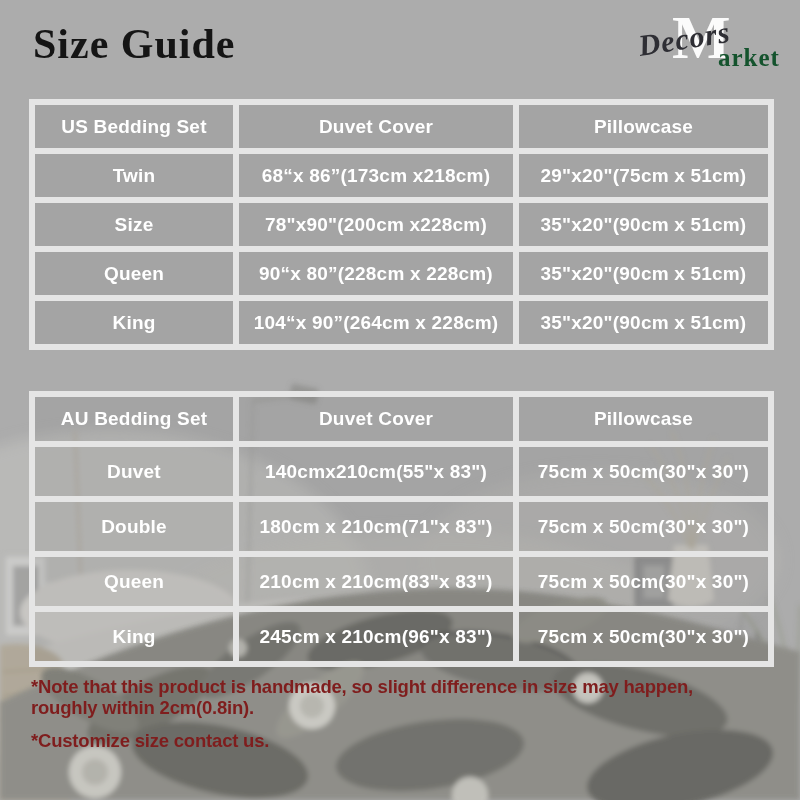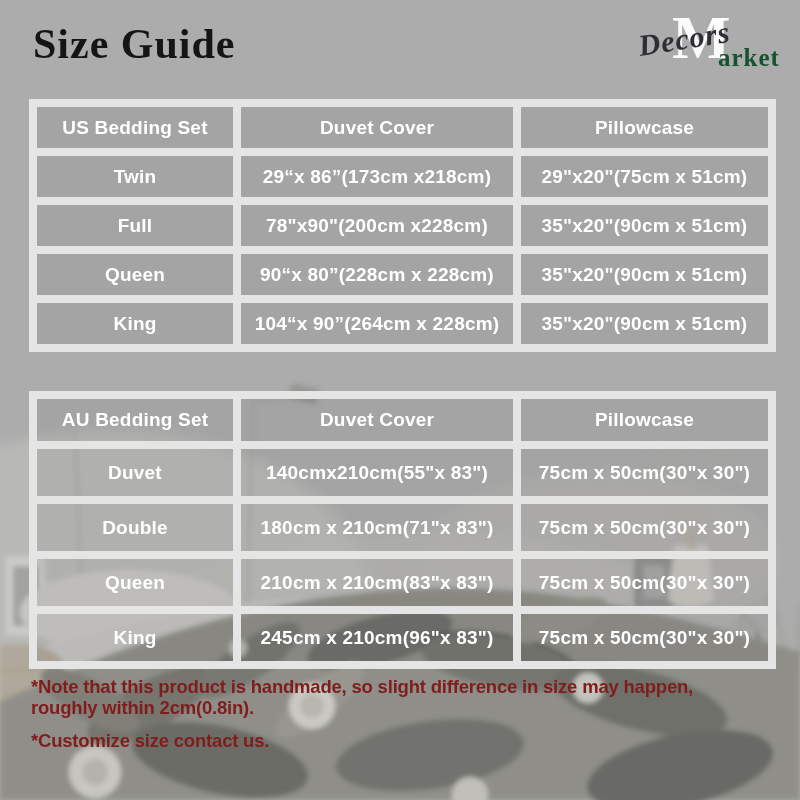--- a/index.html
+++ b/index.html
@@ -33,21 +33,21 @@
     font-family:"Liberation Serif",serif;font-weight:bold;
     font-size:25px;color:#14532d;letter-spacing:1px;
   }
 
   
   table.size-table{
     position:absolute;left:29px;border-collapse:collapse;table-layout:fixed;
     width:739px;
   }
   .size-table td,.size-table th{
-    border:8px solid #e5e5e5;
+    border:6px solid #e5e5e5;
     background:rgba(18,18,18,0.055);
     color:#ffffff;text-align:center;vertical-align:middle;
     font-weight:bold;font-size:19px;letter-spacing:0.2px;
     padding:0;overflow:hidden;white-space:nowrap;
   }
   .size-table th{font-size:19px;}
   .tbl-us{top:99px;}
   .tbl-us tr{height:49px;}
   .tbl-au{top:391px;}
   .tbl-au tr.hdr{height:50px;}
@@ -176,25 +176,25 @@
         <col style="width:255px">
       </colgroup>
     <tbody>
         <tr class="hdr">
       <th>US Bedding Set</th>
       <th>Duvet Cover</th>
       <th>Pillowcase</th>
     </tr>
     <tr>
       <td>Twin</td>
-      <td>29“x 86”(173cm x218cm)</td>
+      <td>68“x 86”(173cm x218cm)</td>
       <td>29"x20"(75cm x 51cm)</td>
     </tr>
     <tr>
-      <td>Full</td>
+      <td>Size</td>
       <td>78"x90"(200cm x228cm)</td>
       <td>35"x20"(90cm x 51cm)</td>
     </tr>
     <tr>
       <td>Queen</td>
       <td>90“x 80”(228cm x 228cm)</td>
       <td>35"x20"(90cm x 51cm)</td>
     </tr>
     <tr>
       <td>King</td>

